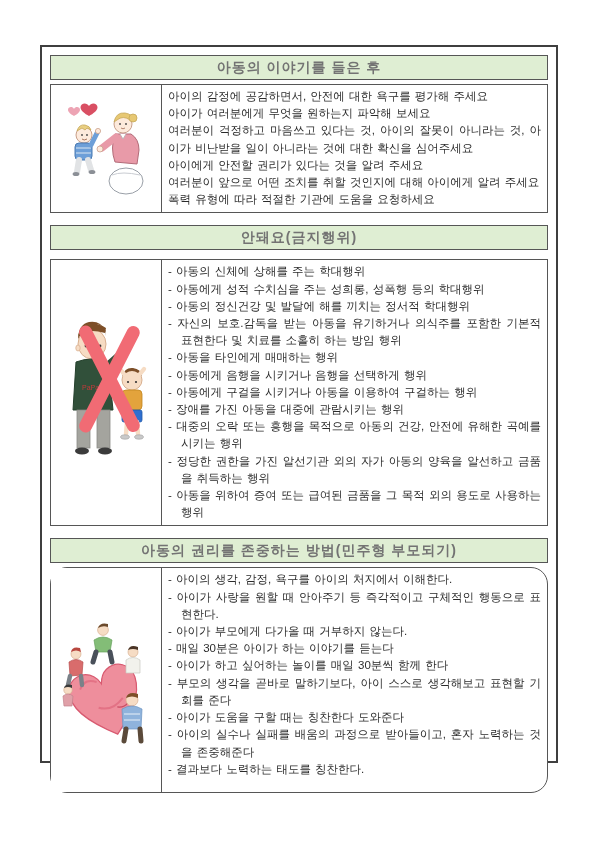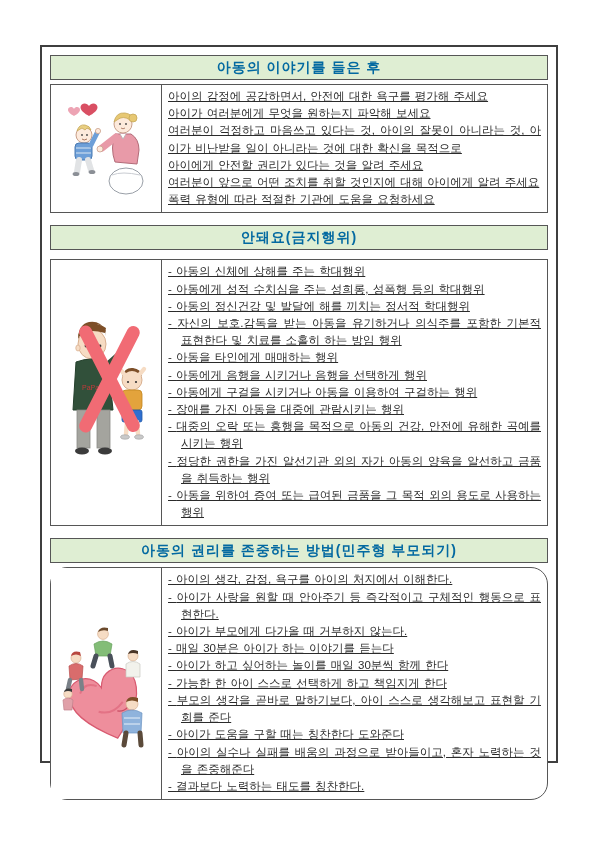--- a/index.html
+++ b/index.html
@@ -12,32 +12,32 @@
     position:absolute;left:40px;top:45px;width:518px;height:718px;
     box-sizing:border-box;border:2px solid var(--border-dark,#3f3f3f);
     padding:8px;background:#fff;
   }
   .section{margin-top:12px;}
   .section.first{margin-top:0;}
   .sec-header{
     box-sizing:border-box;border:1px solid var(--border-thin,#565656);
     background:var(--header-bg,#dfeed3);
     text-align:center;font-weight:bold;font-size:14px;line-height:23px;height:25px;
-    letter-spacing:1px;color:#0369a1;
+    letter-spacing:1px;color:#737373;
   }
   .sec-row{
     box-sizing:border-box;border:1px solid var(--border-thin,#565656);
     display:flex;margin-top:4px;background:#fff;
   }
   .img-cell{
     width:111px;min-width:111px;box-sizing:border-box;
     border-right:1px solid var(--border-thin,#565656);
     display:flex;align-items:center;justify-content:center;background:#fff;
   }
-  .text-cell{flex:1;padding:3px 6px 4px 6px;box-sizing:border-box;text-decoration:underline;}
+  .text-cell{flex:1;padding:3px 6px 4px 6px;box-sizing:border-box;}
   .row1{min-height:123px;}
   .row2{min-height:222px;margin-top:9px;}
   .row3{min-height:226px;border-radius:17px;}
   .line{
     font-size:11.5px;line-height:17.2px;text-align:justify;
     word-spacing:1px;color:#2b2b2b;
   }
   .line.dash{padding-left:13px;text-indent:-13px;}
   .line.dash::before{content:"- ";}
   svg{display:block;}
@@ -81,21 +81,21 @@
           <path d="M23 67 l-2 12 M32 67 l3 10" stroke="#efefef" stroke-width="6" stroke-linecap="round"></path>
           <path d="M23 67 l-2 12 M32 67 l3 10" stroke="#b9bec6" stroke-width="6" stroke-linecap="round" fill="none" opacity="0.25"></path>
           <ellipse cx="20" cy="81" rx="3.4" ry="2" fill="#8b8f96"></ellipse>
           <ellipse cx="36" cy="79" rx="3.4" ry="2" fill="#8b8f96"></ellipse>
         </svg>
       </div>
       <div class="text-cell">
         <div>
             <div class="line">아이의 감정에 공감하면서, 안전에 대한 욕구를 평가해 주세요</div>
             <div class="line">아이가 여러분에게 무엇을 원하는지 파악해 보세요</div>
-            <div class="line">여러분이 걱정하고 마음쓰고 있다는 것, 아이의 잘못이 아니라는 것, 아이가 비난받을 일이 아니라는 것에 대한 확신을 목적으로</div>
+            <div class="line">여러분이 걱정하고 마음쓰고 있다는 것, 아이의 잘못이 아니라는 것, 아이가 비난받을 일이 아니라는 것에 대한 확신을 심어주세요</div>
             <div class="line">아이에게 안전할 권리가 있다는 것을 알려 주세요</div>
             <div class="line">여러분이 앞으로 어떤 조치를 취할 것인지에 대해 아이에게 알려 주세요</div>
             <div class="line">폭력 유형에 따라 적절한 기관에 도움을 요청하세요</div>
           </div>
       </div>
     </div>
   </div>
 
   <div class="section">
     <div class="sec-header">안돼요(금지행위)</div>
@@ -190,21 +190,20 @@
           <path d="M70 119 l-2 12 M84 119 l1 12" stroke="#5b4a3a" stroke-width="5" stroke-linecap="round"></path>
         </svg>
       </div>
       <div class="text-cell">
         <div>
             <div class="line dash">아이의 생각, 감정, 욕구를 아이의 처지에서 이해한다.</div>
             <div class="line dash">아이가 사랑을 원할 때 안아주기 등 즉각적이고 구체적인 행동으로 표현한다.</div>
             <div class="line dash">아이가 부모에게 다가올 때 거부하지 않는다.</div>
             <div class="line dash">매일 30분은 아이가 하는 이야기를 듣는다</div>
             <div class="line dash">아이가 하고 싶어하는 놀이를 매일 30분씩 함께 한다</div>
-            <div class="line dash">가능한 한 아이 스스로 선택하게 하고 책임지게 한다</div>
             <div class="line dash">부모의 생각을 곧바로 말하기보다, 아이 스스로 생각해보고 표현할 기회를 준다</div>
             <div class="line dash">아이가 도움을 구할 때는 칭찬한다 도와준다</div>
             <div class="line dash">아이의 실수나 실패를 배움의 과정으로 받아들이고, 혼자 노력하는 것을 존중해준다</div>
             <div class="line dash">결과보다 노력하는 태도를 칭찬한다.</div>
           </div>
       </div>
     </div>
   </div>
 
 </div>

